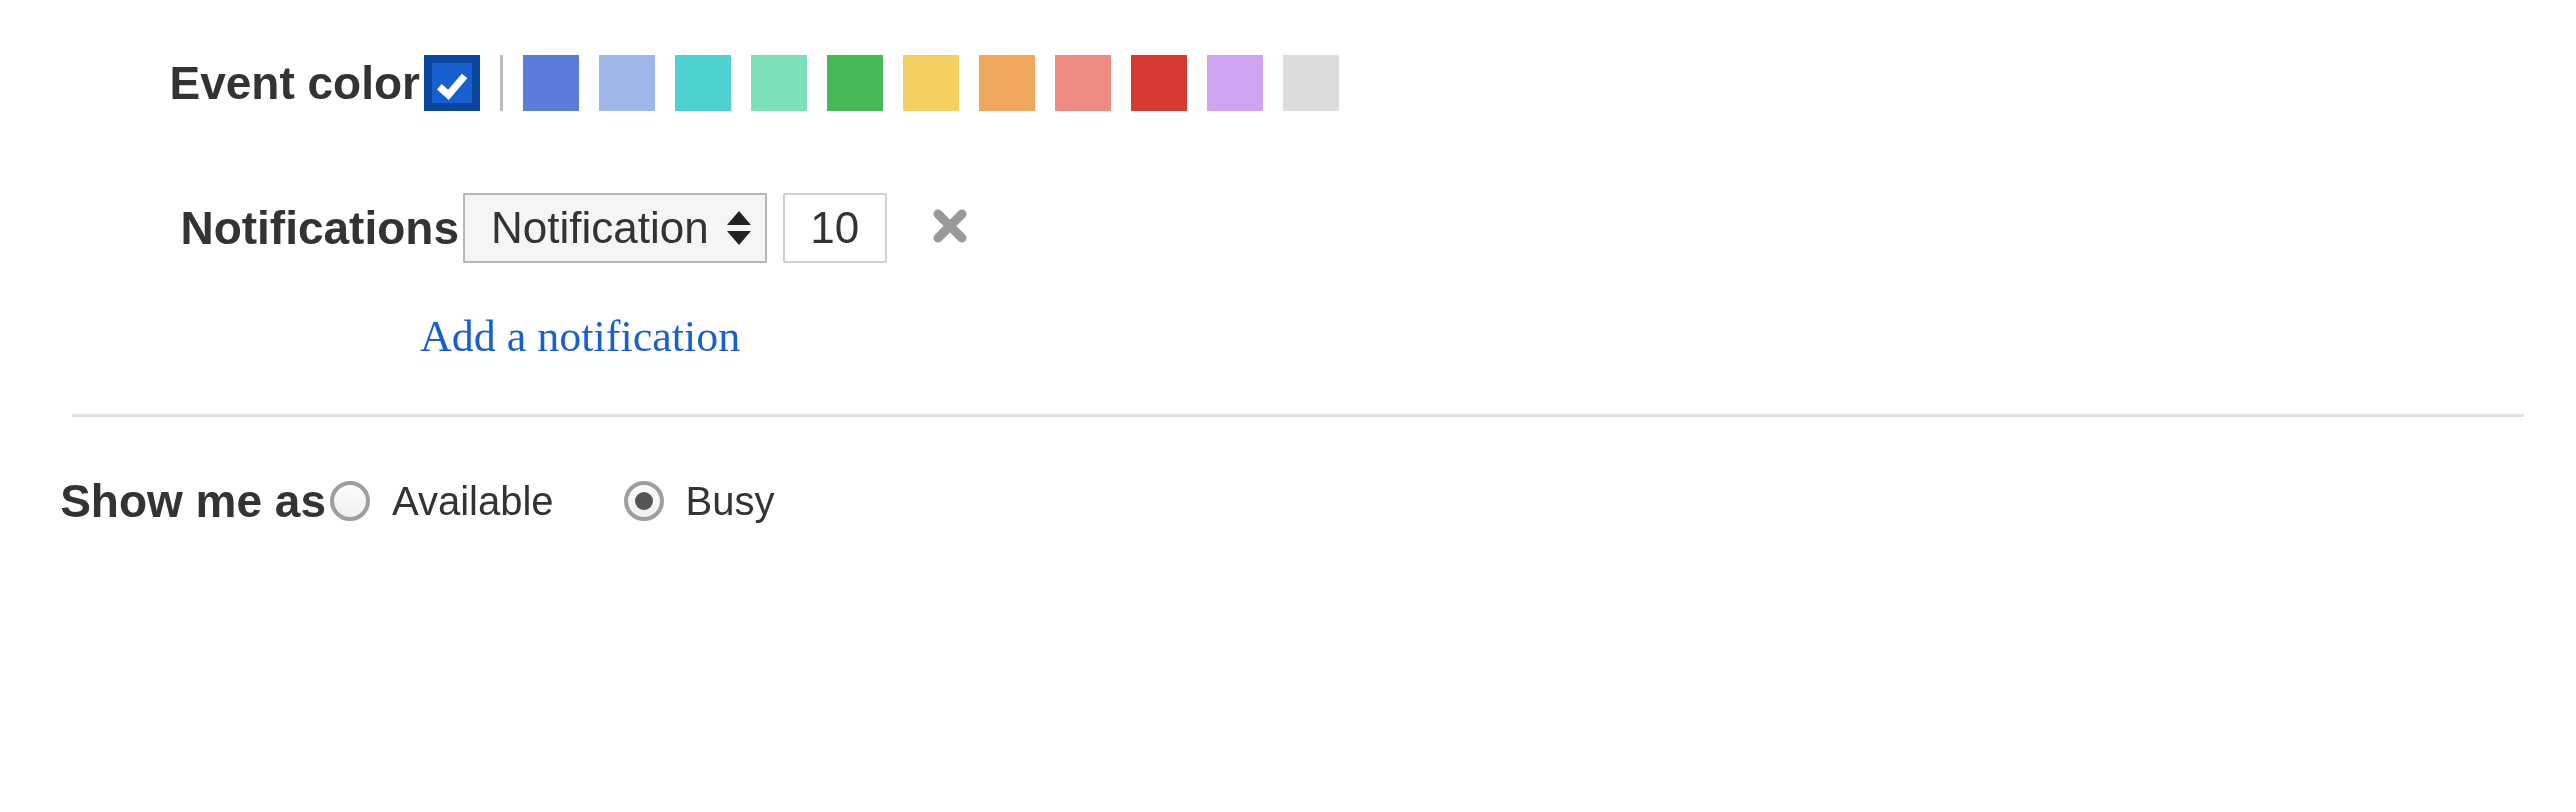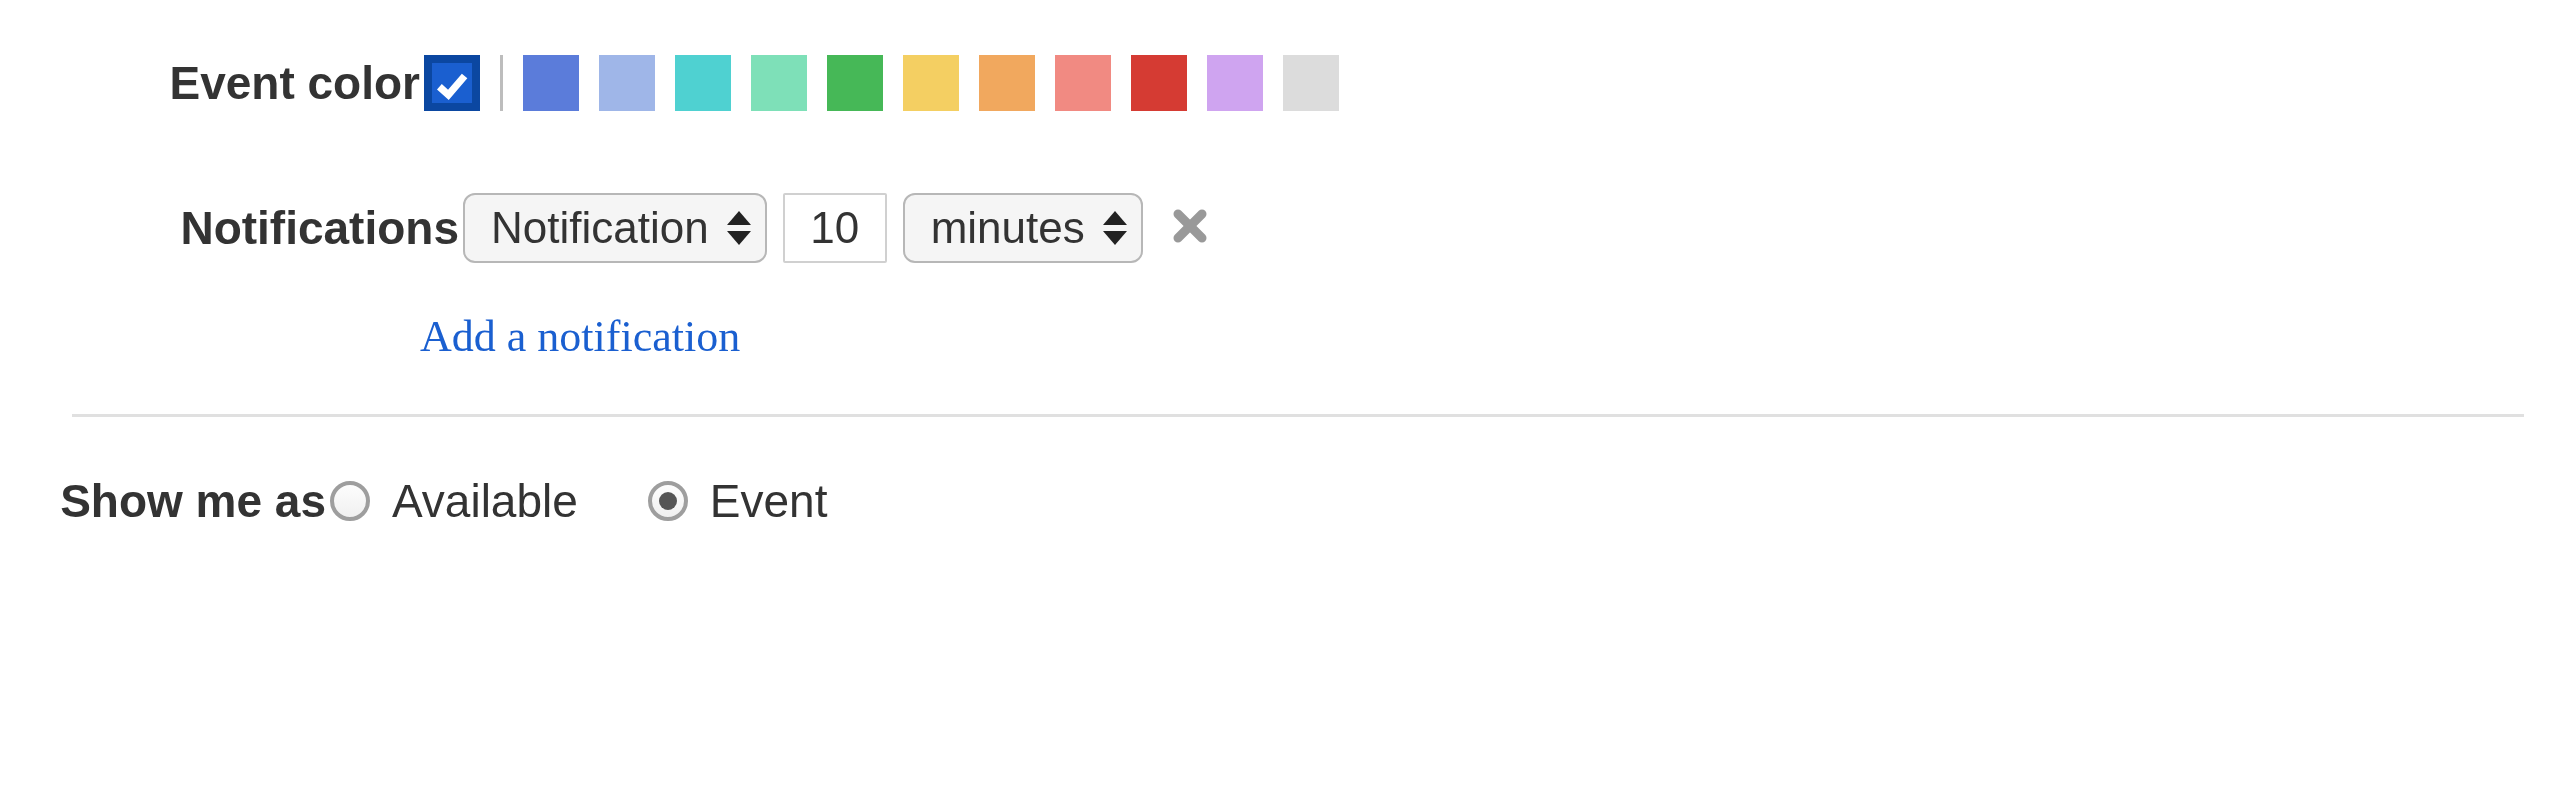--- a/index.html
+++ b/index.html
@@ -70,21 +70,21 @@
 
   
   .row-notif{ height:80px; margin-bottom:40px; padding-left:119px;}
   .lbl-notif{ width:340px; flex:0 0 340px; text-align:right; }
   .fake-select{
     display:flex;
     align-items:center;
     height:70px;
     background:#f5f5f5;
     border:2px solid #b7b7b7;
-    border-radius:12px;
+    border-radius:1px;
     padding:0 14px 0 26px;
     font-size:44px;
     color:#333;
     cursor:pointer;
     box-sizing:border-box;
   }
   .fake-select .arrows{
     display:flex;
     flex-direction:column;
     margin-left:18px;
@@ -142,21 +142,21 @@
     background:#e0e0e0;
     margin:0 52px 54px 72px;
   }
 
   
   .row-show{ height:60px; }
   .lbl-show{ width:326px; flex:0 0 326px; text-align:right;}
   .radio-opt{
     display:flex;
     align-items:center;
-    font-size:46px;
+    font-size:40px;
     color:#333;
     cursor:pointer;
     margin-right:70px;
   }
   .radio-circle{
     width:40px;height:40px;
     border:4px solid #9e9e9e;
     border-radius:50%;
     background:linear-gradient(#fdfdfd,#f0f0f0);
     box-sizing:border-box;
@@ -209,27 +209,20 @@
       <div class="fake-select">
         <span>Notification</span>
         <span class="arrows">
           <span class="arrow-up"></span>
             <span class="arrow-down"></span>
         </span>
       </div>
 
       <input class="num-input" type="text" value="10" style="">
 
-      <div class="fake-select">
-        <span>minutes</span>
-        <span class="arrows">
-          <span class="arrow-up"></span>
-            <span class="arrow-down"></span>
-        </span>
-      </div>
 
       <span class="notif-remove">
         <svg viewBox="0 0 34 34">
           <line x1="5" y1="5" x2="29" y2="29"></line>
           <line x1="29" y1="5" x2="5" y2="29"></line>
         </svg>
       </span>
 
     </div>
   </div>
@@ -242,18 +235,18 @@
 
   <div class="row row-show">
     <div class="lbl lbl-show">Show me as</div>
     <div class="vals" id="showme-options">
         <div class="radio-opt">
           <span class="radio-circle"></span>
           <span>Available</span>
         </div>
         <div class="radio-opt">
           <span class="radio-circle checked"></span>
-          <span>Event</span>
+          <span>Busy</span>
         </div>
       </div>
   </div>
 
 </div>
 
 </body></html>

